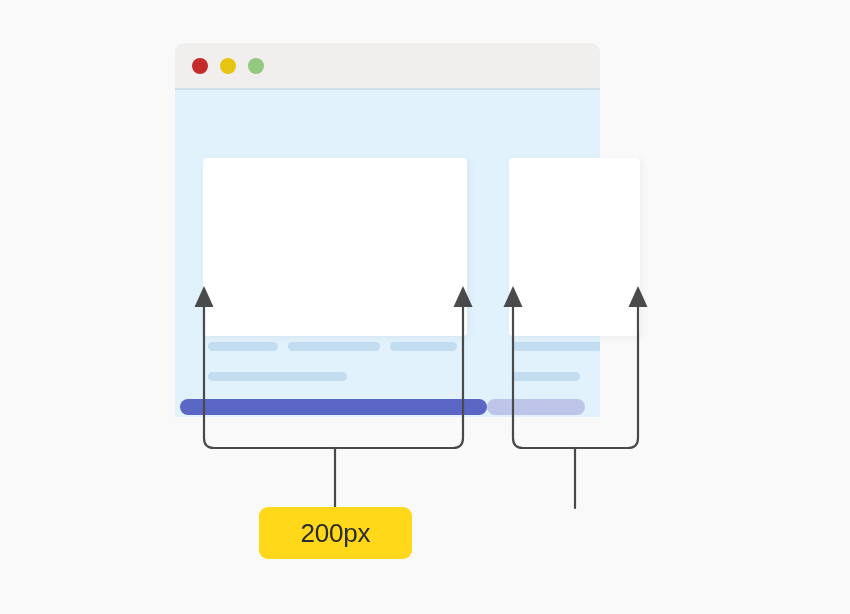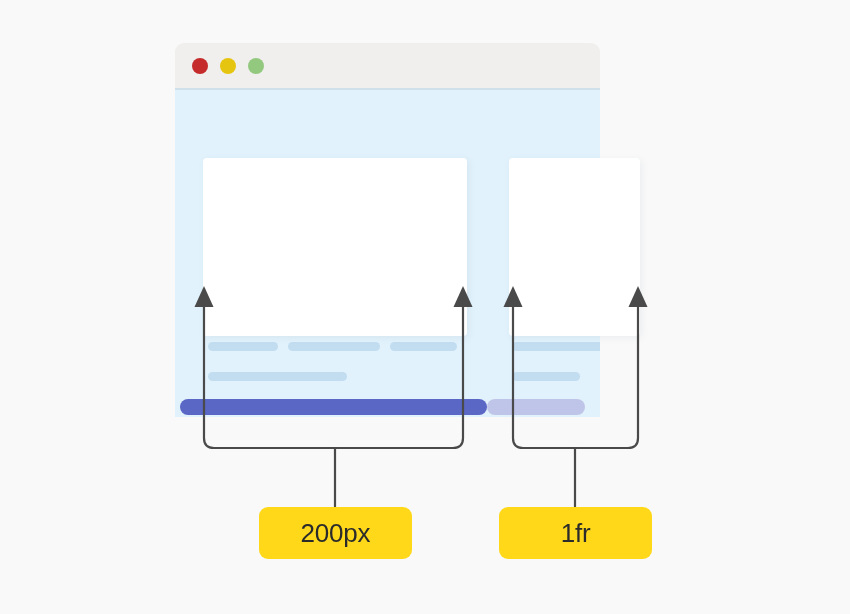--- a/index.html
+++ b/index.html
@@ -189,15 +189,14 @@
     <g>
       <path d="M 513 303 L 513 438 Q 513 448 523 448 L 628 448 Q 638 448 638 438 L 638 303" fill="none" stroke="#4a4a4a" stroke-width="2.2" stroke-linecap="round"></path>
       <polygon points="513,286 522.5,307 503.5,307" fill="#4a4a4a"></polygon>
       <polygon points="638,286 647.5,307 628.5,307" fill="#4a4a4a"></polygon>
       <line x1="575" y1="448" x2="575" y2="508" stroke="#4a4a4a" stroke-width="2.2" stroke-linecap="round"></line>
     </g>
   </svg>
 
   <div class="tag tag-left">200px</div>
 
-  <div class="tag tag-right">1fr</div>
 
 </div>
 
 </body></html>

